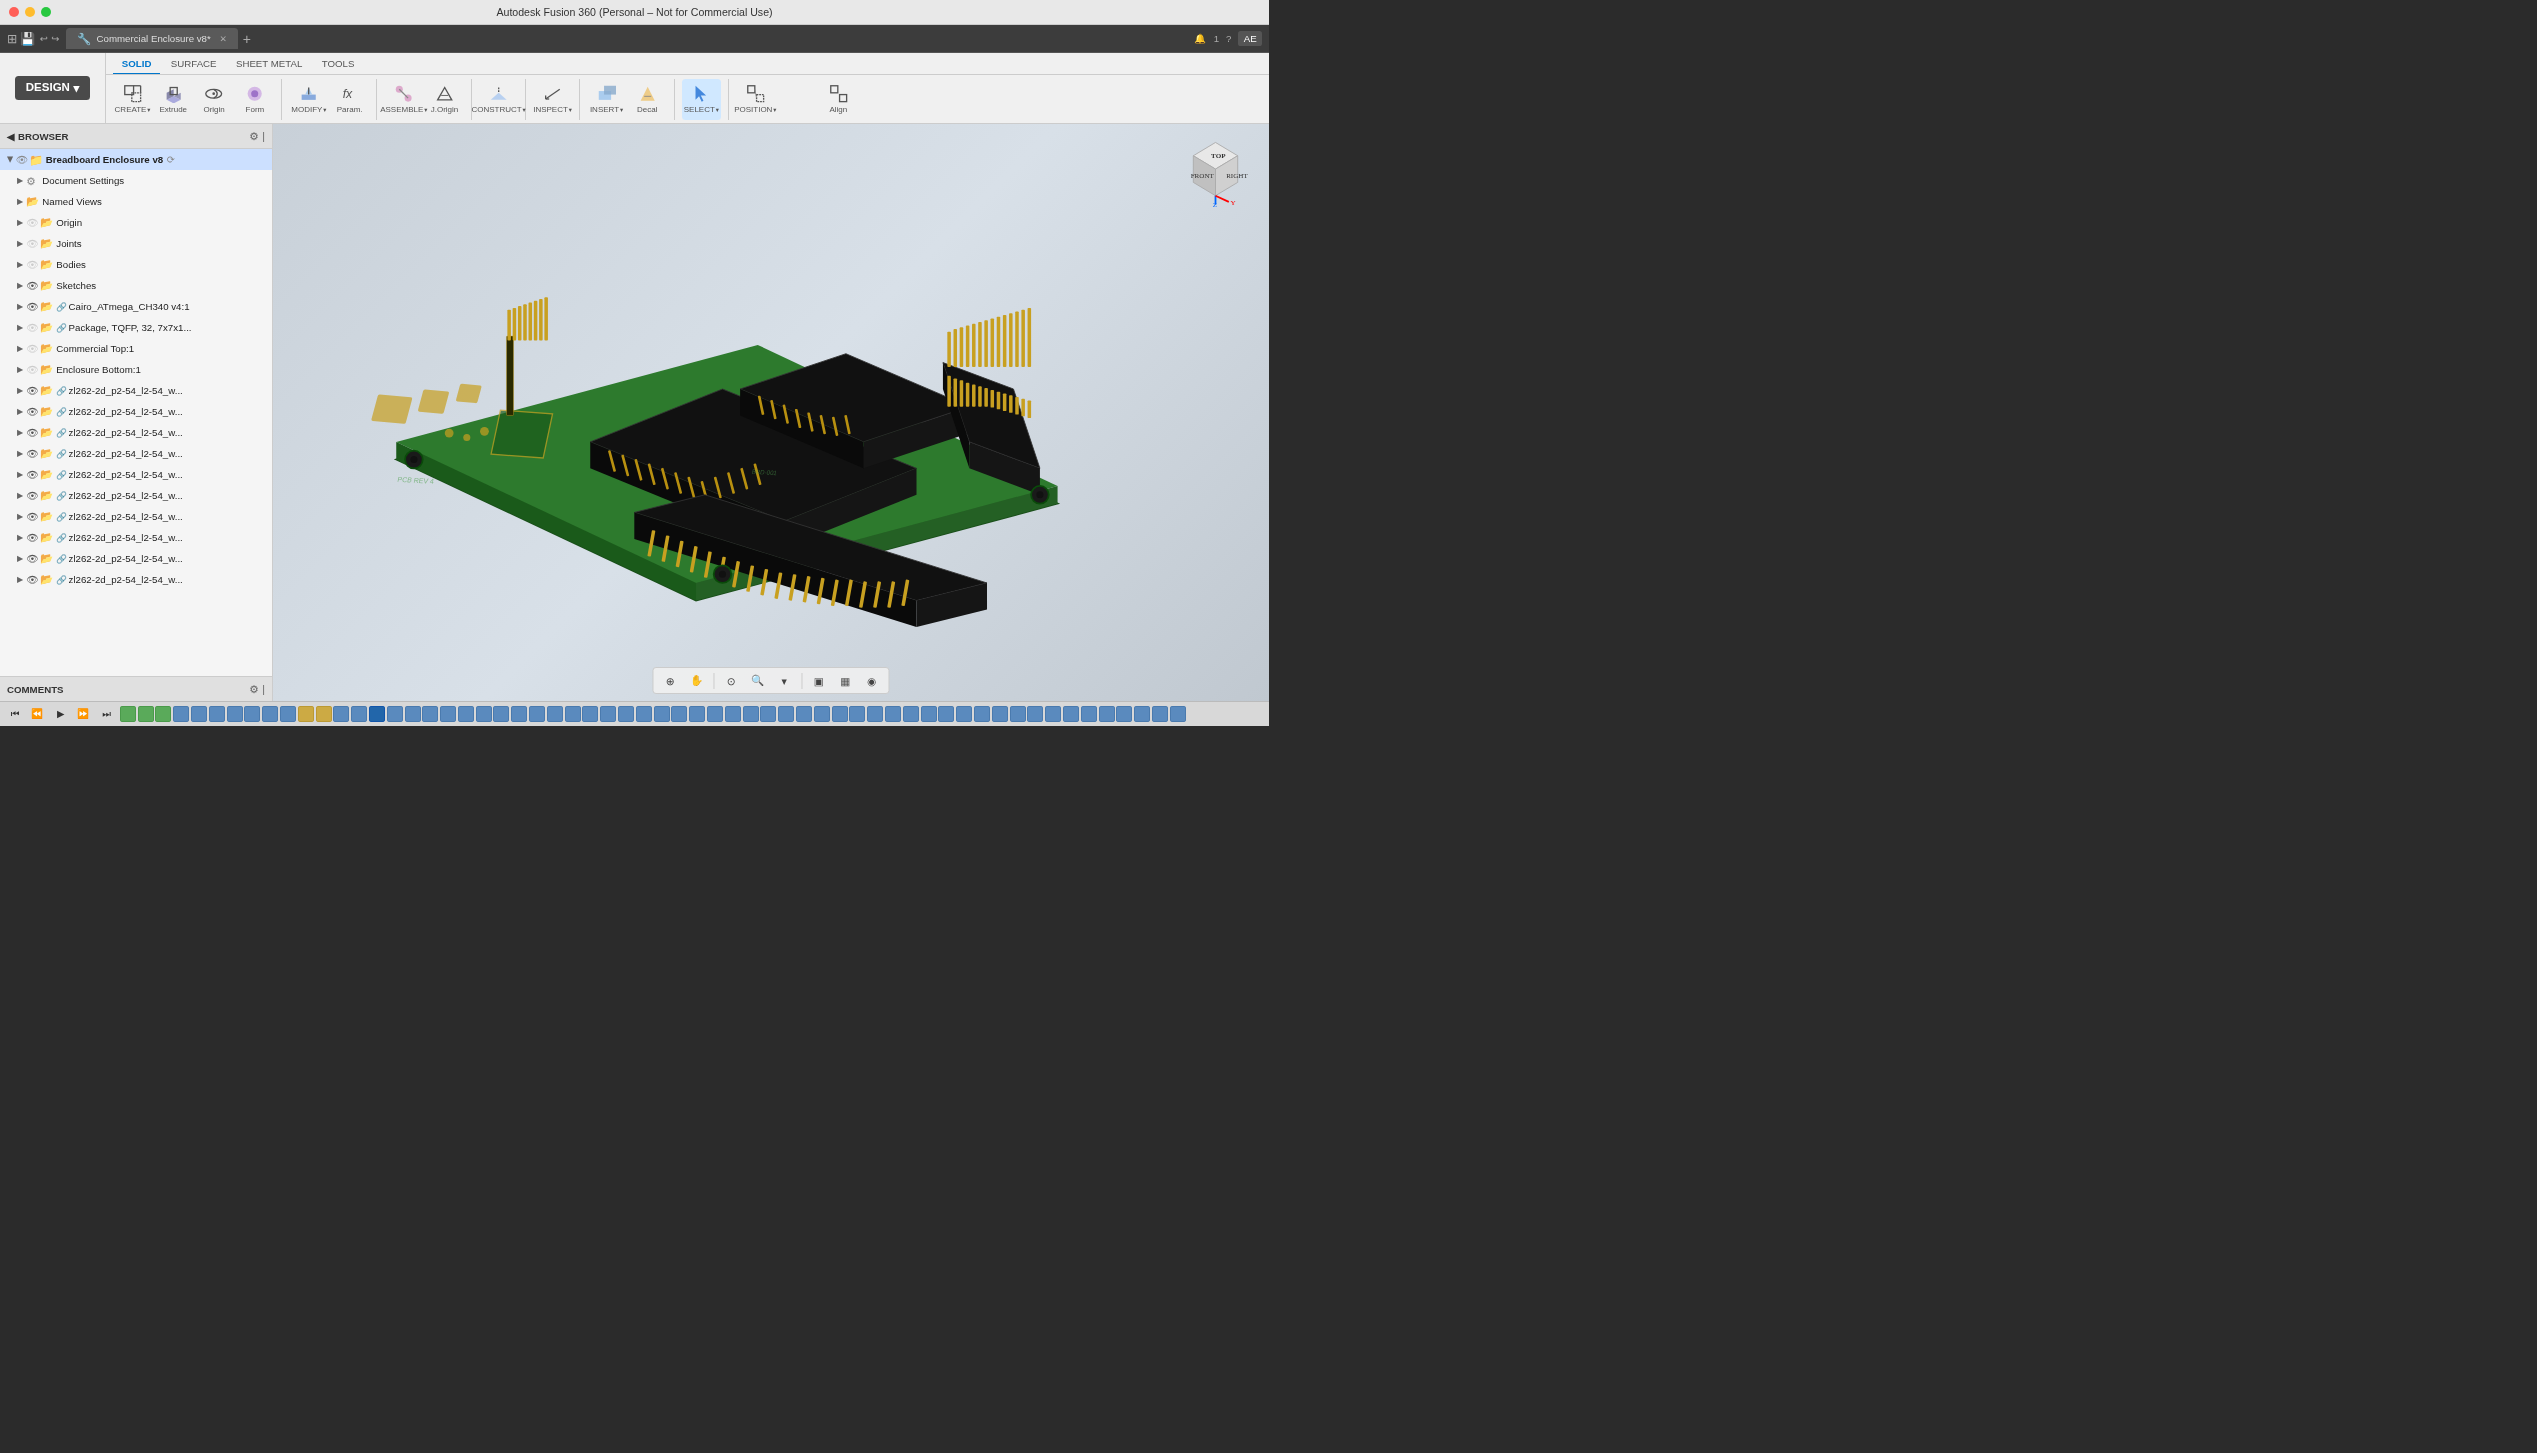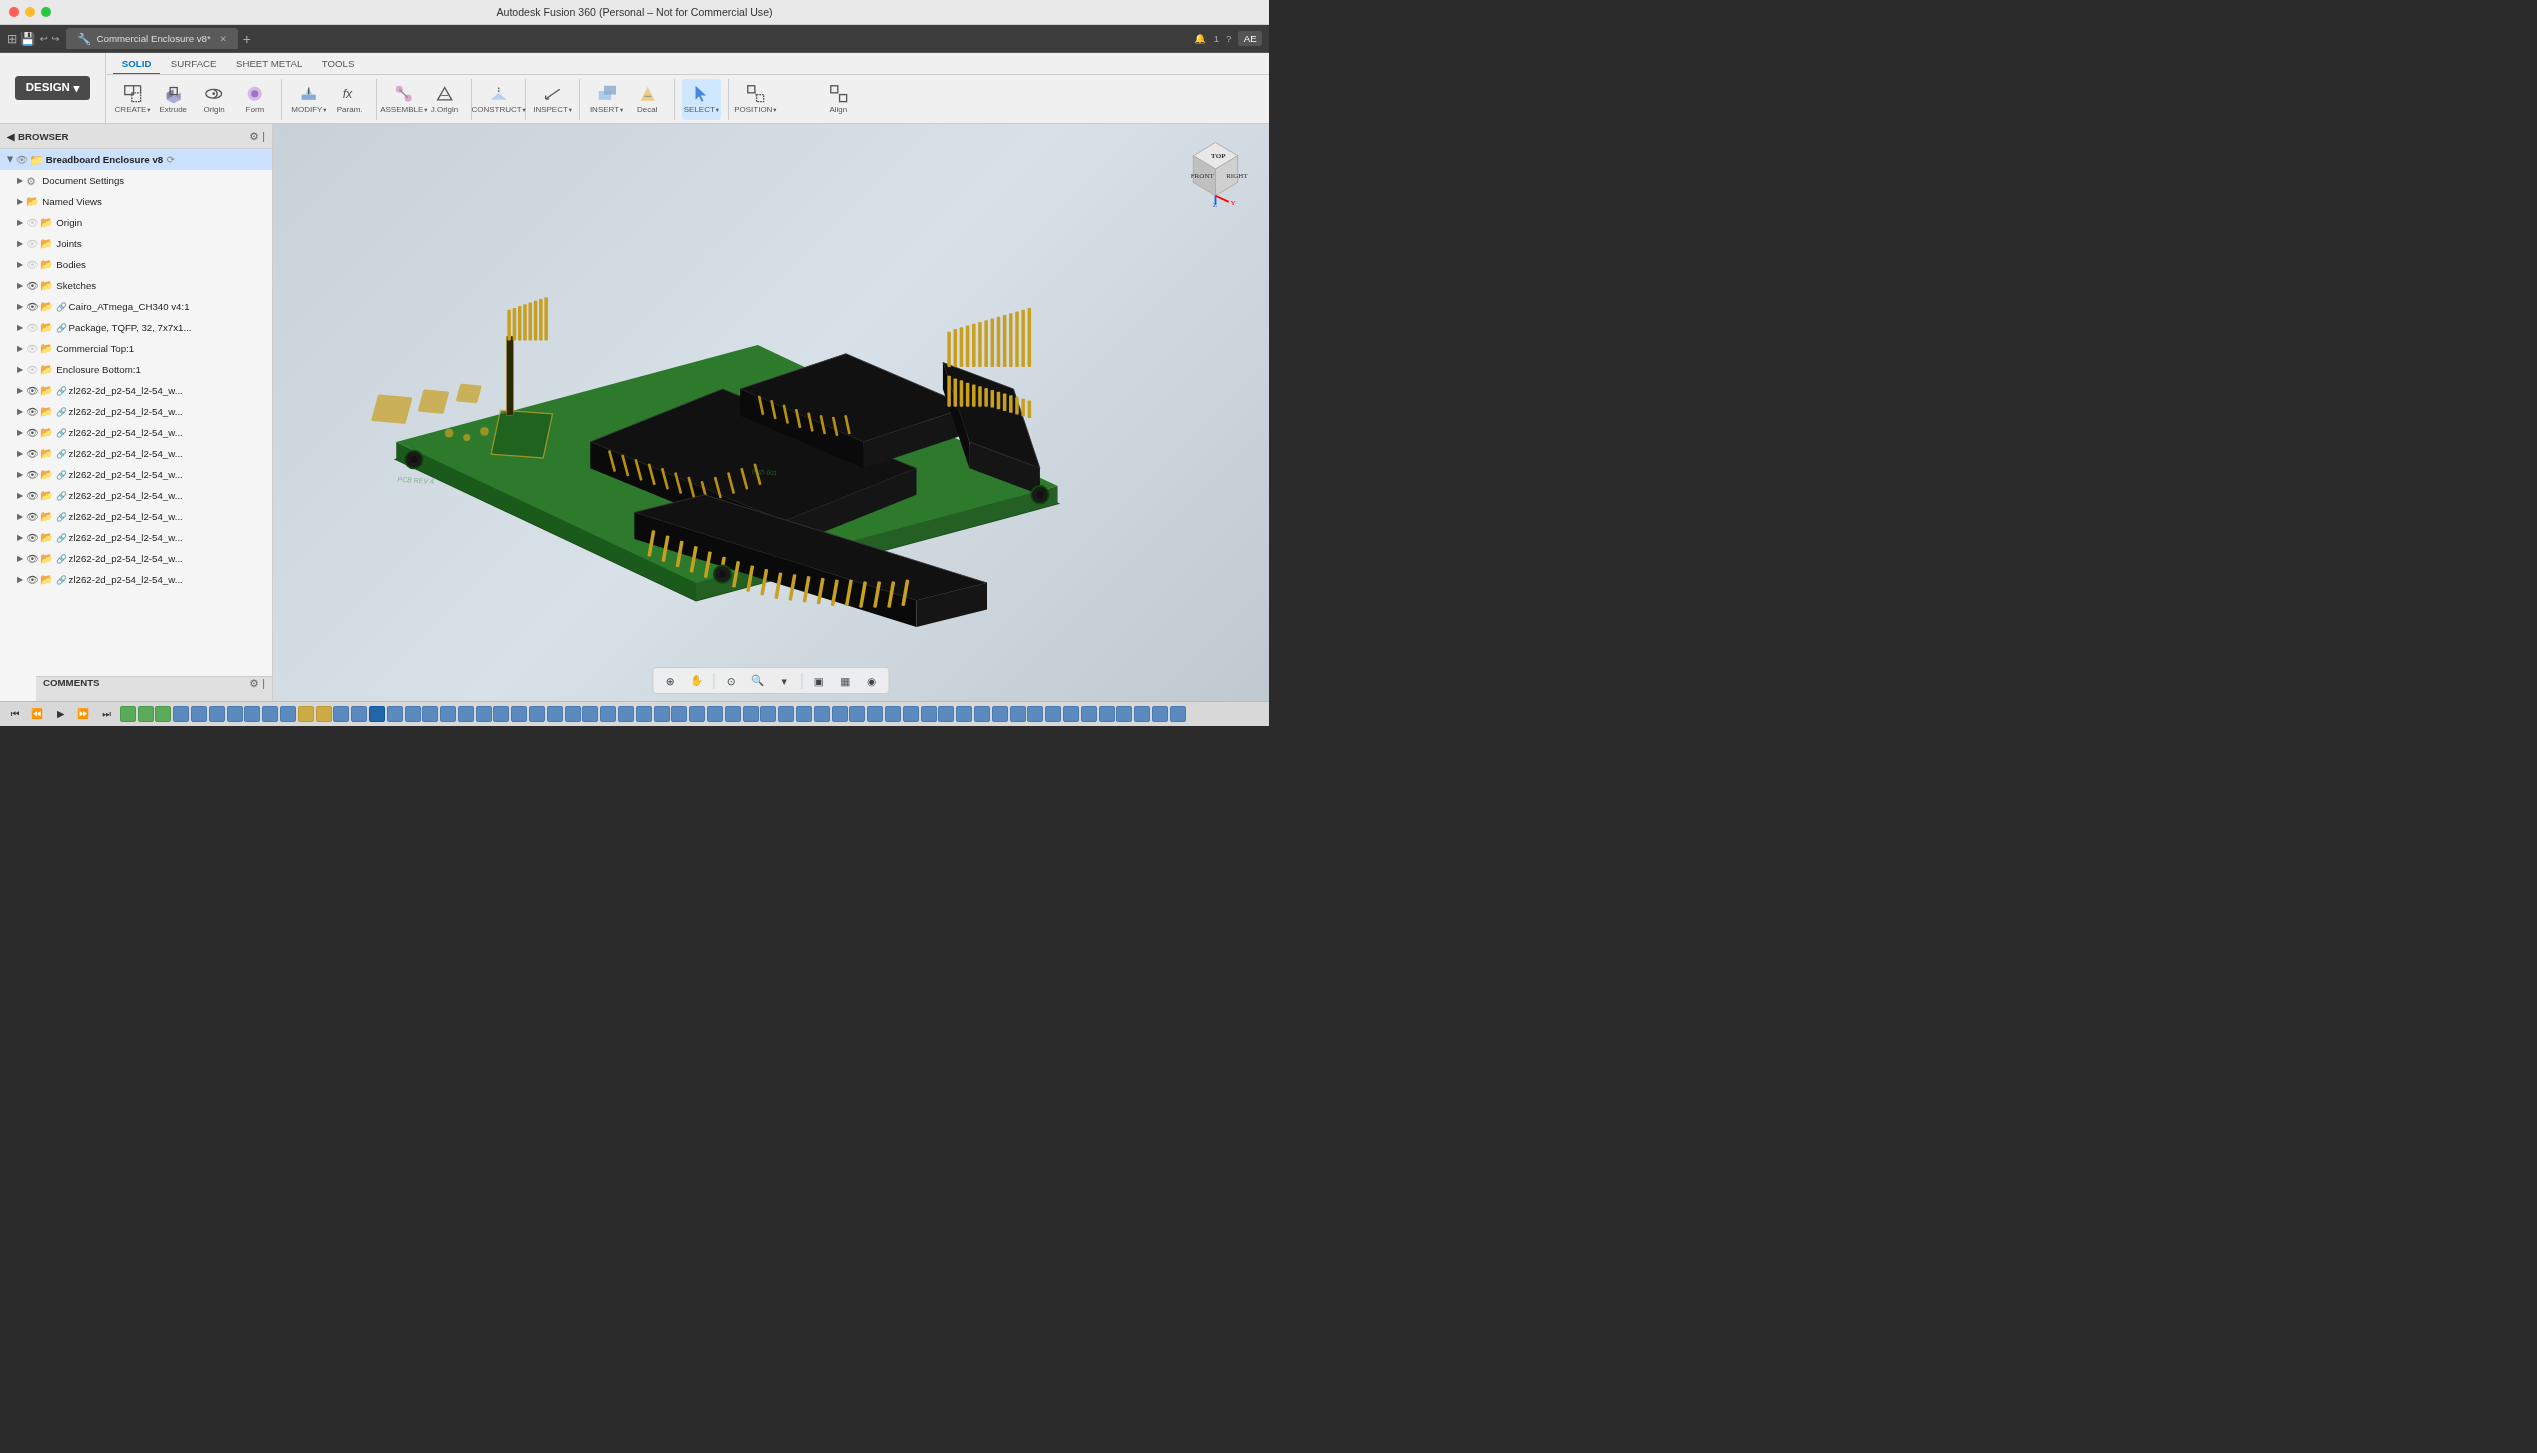--- a/index.html
+++ b/index.html
@@ -265,23 +265,22 @@
       color: #444;
     }
     .vbt-sep { width: 0.9px; height: 16px; background: #ccc; margin: 0 1.8px; }
 
     
     .bottom-panel {
       height: 25px;
       background: #e0e0e0;
       border-top: 0.9px solid #ccc;
       display: flex;
-      align-items: flex-start;
+      align-items: center;
       padding: 0 7px;
-      margin-left: 36px;
     }
     .bottom-panel-title {
       font-size: 9.7px;
       font-weight: 600;
       color: #333;
     }
     .bottom-panel-actions { margin-left: auto; display: flex; gap: 3.5px; }
 
     
     .timeline-bar {

